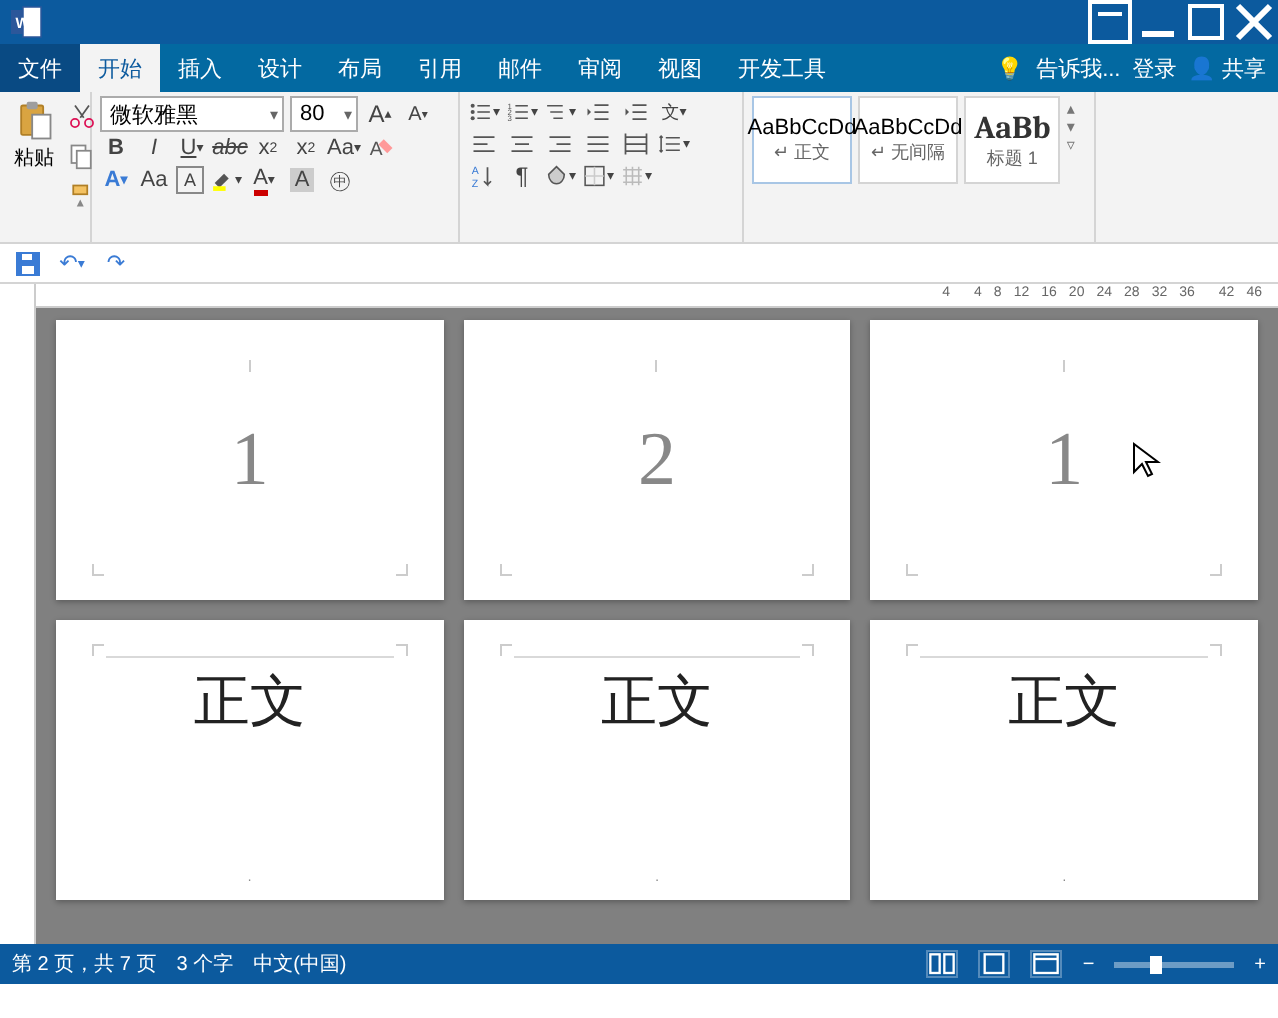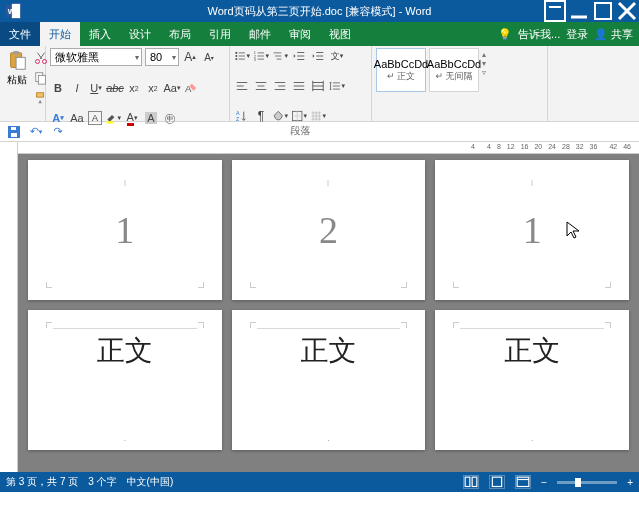--- a/index.html
+++ b/index.html
@@ -2,36 +2,36 @@
 <html><head>
 <meta charset="utf-8">
 <style>
 *{box-sizing:border-box;margin:0;padding:0;font-family:"Microsoft YaHei","Segoe UI",sans-serif;}
 body{width:639px;height:509px;background:#fff;overflow:hidden;font-size:11px;}
 .titlebar{height:22px;background:#0c5a9e;color:#fff;display:flex;align-items:center;position:relative;}
 .wordicon{width:18px;height:18px;margin-left:4px;display:flex;align-items:center;justify-content:center;}
 .title-text{position:absolute;left:50%;transform:translateX(-50%);font-size:11px;white-space:nowrap;}
 .winctl{margin-left:auto;display:flex;}
 .winctl div{width:24px;height:22px;display:flex;align-items:center;justify-content:center;font-size:11px;}
-.tabbar{height:24px;background:#15803d;color:#fff;display:flex;align-items:stretch;font-size:11px;}
+.tabbar{height:24px;background:#0369a1;color:#fff;display:flex;align-items:stretch;font-size:11px;}
 .tab{padding:0 9px;display:flex;align-items:center;cursor:pointer;}
 .tab.active{background:#f3f3f3;color:#0c5a9e;}
 .tab.filetab{background:#094a83;}
 .tabspacer{flex:1;}
 .tabright{display:flex;align-items:center;gap:6px;padding-right:6px;}
 .tabright span{font-size:11px;}
 .bulb{color:#ffd966;}
 .ribbon{height:76px;background:#f3f3f3;border-bottom:1px solid #d4d4d4;display:flex;}
 .group{border-right:1px solid #d4d4d4;display:flex;flex-direction:column;padding:2px 4px;}
 .group-body{flex:1;display:flex;align-items:flex-start;gap:3px;}
 .group-label{text-align:center;font-size:10px;color:#666;line-height:14px;}
 .bigbtn{display:flex;flex-direction:column;align-items:center;justify-content:center;gap:2px;padding:2px;}
 .bigbtn svg{width:22px;height:22px;}
 .bigbtn .lbl{font-size:10px;text-align:center;line-height:11px;}
-.col{display:flex;flex-direction:column;gap:14px;}
+.col{display:flex;flex-direction:column;gap:0;}
 .row{display:flex;align-items:center;gap:3px;}
 .combo{height:18px;border:1px solid #ababab;background:#fff;display:flex;align-items:center;padding:0 14px 0 4px;font-size:11px;position:relative;}
 .combo::after{content:"▾";position:absolute;right:2px;font-size:8px;color:#666;}
 .rb{width:16px;height:16px;display:flex;align-items:center;justify-content:center;font-size:11px;color:#444;}
 .rb svg{width:14px;height:14px;}
 .stylebox{width:50px;height:44px;border:1px solid transparent;display:flex;flex-direction:column;align-items:center;justify-content:center;background:#fff;border:1px solid #d4d4d4;}
 .stylebox.b1{border:1px solid #a8c6e5;}
 .stylebox .s1{font-size:11px;}
 .stylebox .s2{font-size:9px;color:#666;}
 .stylebox .sbig{font-size:16px;font-weight:bold;color:#333;font-family:Cambria,serif;}
@@ -66,21 +66,20 @@
 <body>
 
 <div class="titlebar">
   <div class="wordicon">
     <svg viewBox="0 0 24 24">
         <rect x="2" y="4" width="14" height="16" fill="#2b579a"></rect>
         <rect x="10" y="2" width="12" height="20" fill="#fff" stroke="#2b579a"></rect>
         <text x="5" y="16" font-size="10" fill="#fff" font-weight="bold">W</text>
       </svg>
   </div>
-  <span class="title-text">Word页码从第三页开始.doc [兼容模式] - Word</span>
   <div class="winctl">
     <div>
         <svg viewBox="0 0 12 12">
           <rect x="1" y="1" width="10" height="10" fill="none" stroke="#fff"></rect>
           <path d="M3 4h6" stroke="#fff"></path>
         </svg>
       </div>
     <div>
         <svg viewBox="0 0 12 12">
           <path d="M2 9h8" stroke="#fff" stroke-width="1.5"></path>
@@ -102,20 +101,21 @@
 <div class="tabbar">
   <div class="tab filetab">文件</div>
   <div class="tab active">开始</div>
   <div class="tab">插入</div>
   <div class="tab">设计</div>
   <div class="tab">布局</div>
   <div class="tab">引用</div>
   <div class="tab">邮件</div>
   <div class="tab">审阅</div>
   <div class="tab">视图</div>
+  <div class="tab">开发工具</div>
   <div class="tabspacer"></div>
   <div class="tabright">
     <span class="bulb">💡</span>
     <span>告诉我...</span>
     <span>登录</span>
     <span>👤 <span>共享</span></span>
   </div>
 </div>
 
 <div class="ribbon">
@@ -322,32 +322,35 @@
             </div>
         <div class="rb">
               <svg viewBox="0 0 16 16">
                 <path d="M2 4h12M2 8h12M2 12h12M4 2v12M8 2v12M12 2v12" stroke="#bbb"></path>
               </svg>
               <span style="font-size:7px;">▾</span>
             </div>
       </div>
     </div>
       </div>
-    <div class="group-label">段落</div>
   </div>
 
   <div class="group" style="width:176px;">
     <div class="group-body">
       <div class="stylebox b1">
         <span class="s1">AaBbCcDd</span>
         <span class="s2">↵ <span>正文</span></span>
       </div>
       <div class="stylebox">
         <span class="s1">AaBbCcDd</span>
         <span class="s2">↵ <span>无间隔</span></span>
+      </div>
+      <div class="stylebox">
+        <span class="sbig">AaBb</span>
+        <span class="s2">标题 1</span>
       </div>
       <div class="stylearrow">
           <span>▴</span>
           <span>▾</span>
           <span>▿</span>
         </div>
     </div>
   </div>
 
 </div>
@@ -426,21 +429,21 @@
         <span class="bodytext">正文</span>
         <div class="corner c3"></div>
           <div class="corner c4"></div>
         <div class="ftr">·</div>
       </div>
     </div>
   </div>
 </div>
 
 <div class="statusbar">
-  <span>第 3 页，共 7 页</span>
+  <span>第 2 页，共 7 页</span>
   <span>3 个字</span>
   <span>中文(中国)</span>
   <div class="sp"></div>
   <div class="viewbtn">
       <svg viewBox="0 0 12 10">
         <rect x="1" y="1" width="4" height="8" fill="none" stroke="#fff"></rect>
         <rect x="7" y="1" width="4" height="8" fill="none" stroke="#fff"></rect>
       </svg>
     </div>
   <div class="viewbtn">

